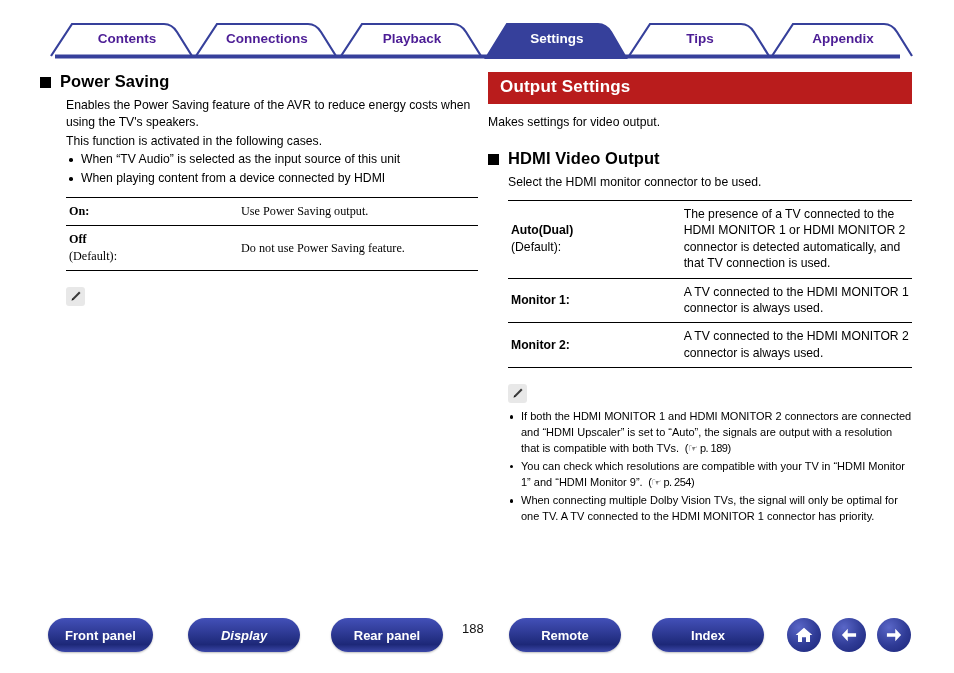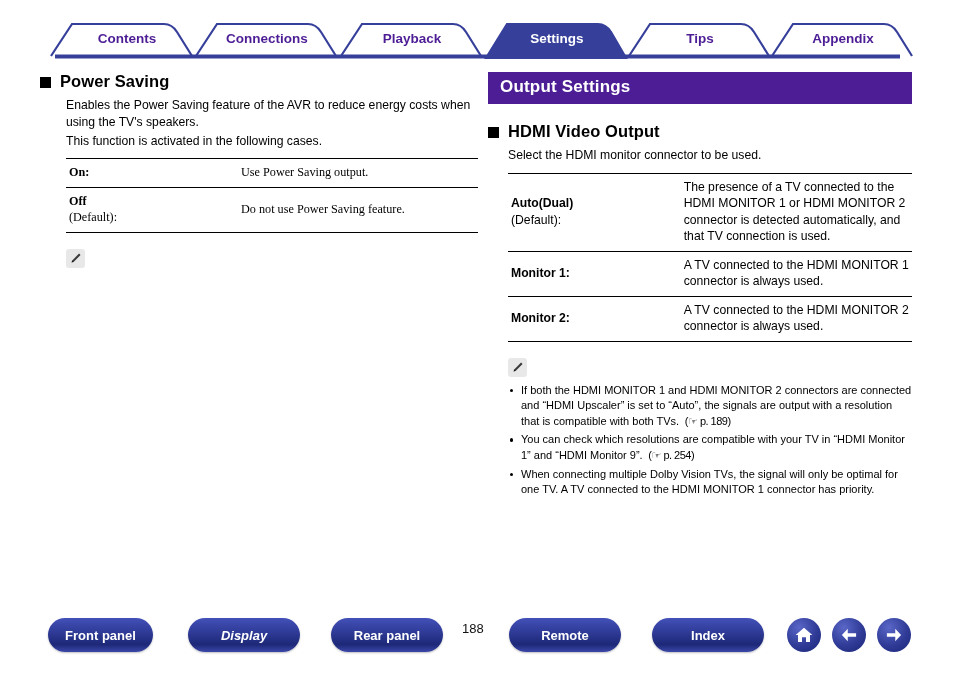--- a/index.html
+++ b/index.html
@@ -48,21 +48,21 @@
   .sec-head .sq {
     display: inline-block;
     width: 11px; height: 11px;
     background: #000;
     margin-right: 9px;
     flex: 0 0 auto;
     position: relative; top: 1px;
   }
 
   .band {
-    background: #4c1d95;
+    background: #b91c1c;
     color: #ffffff;
     font-size: 17px;
     font-weight: bold;
     padding: 5px 12px 7px 12px;
     letter-spacing: 0.2px;
   }
 
   .body-txt {
     font-size: 12.2px;
     line-height: 1.38;
@@ -201,20 +201,24 @@
   <div class="col-left">
 
     <h2 class="sec-head">
       <span class="sq"></span>
       <span>Power Saving</span>
     </h2>
 
     <div class="indent">
       <p class="body-txt">Enables the Power Saving feature of the AVR to reduce energy costs when using the TV's speakers.</p>
       <p class="body-txt" style="margin-top:2px;">This function is activated in the following cases.</p>
+      <ul class="dots">
+        <li>When “TV Audio” is selected as the input source of this unit</li>
+        <li>When playing content from a device connected by HDMI</li>
+      </ul>
     </div>
 
     <div class="indent" style="margin-top:9px; width:412px;font-family:Liberation Serif, serif;">
       <table class="spec">
         <tbody>
             <tr>
           <td class="k">
             <span>On:</span>
           </td>
           <td class="v">Use Power Saving output.</td>
@@ -237,20 +241,21 @@
           <path d="M3.2 13.0 L4.0 10.6 L5.2 11.8 Z" fill="#111"></path>
         </svg>
       </div>
     </div>
   </div>
 
   <div class="col-right">
 
     <div class="band">Output Settings</div>
 
+    <p class="body-txt" style="margin-top:10px;">Makes settings for video output.</p>
 
     <h2 class="sec-head" style="margin-top:18px;">
       <span class="sq"></span>
       <span>HDMI Video Output</span>
     </h2>
 
     <p class="body-txt indent-r">Select the HDMI monitor connector to be used.</p>
 
     <div class="indent-r" style="margin-top:9px; width:404px;">
       <table class="spec r">

